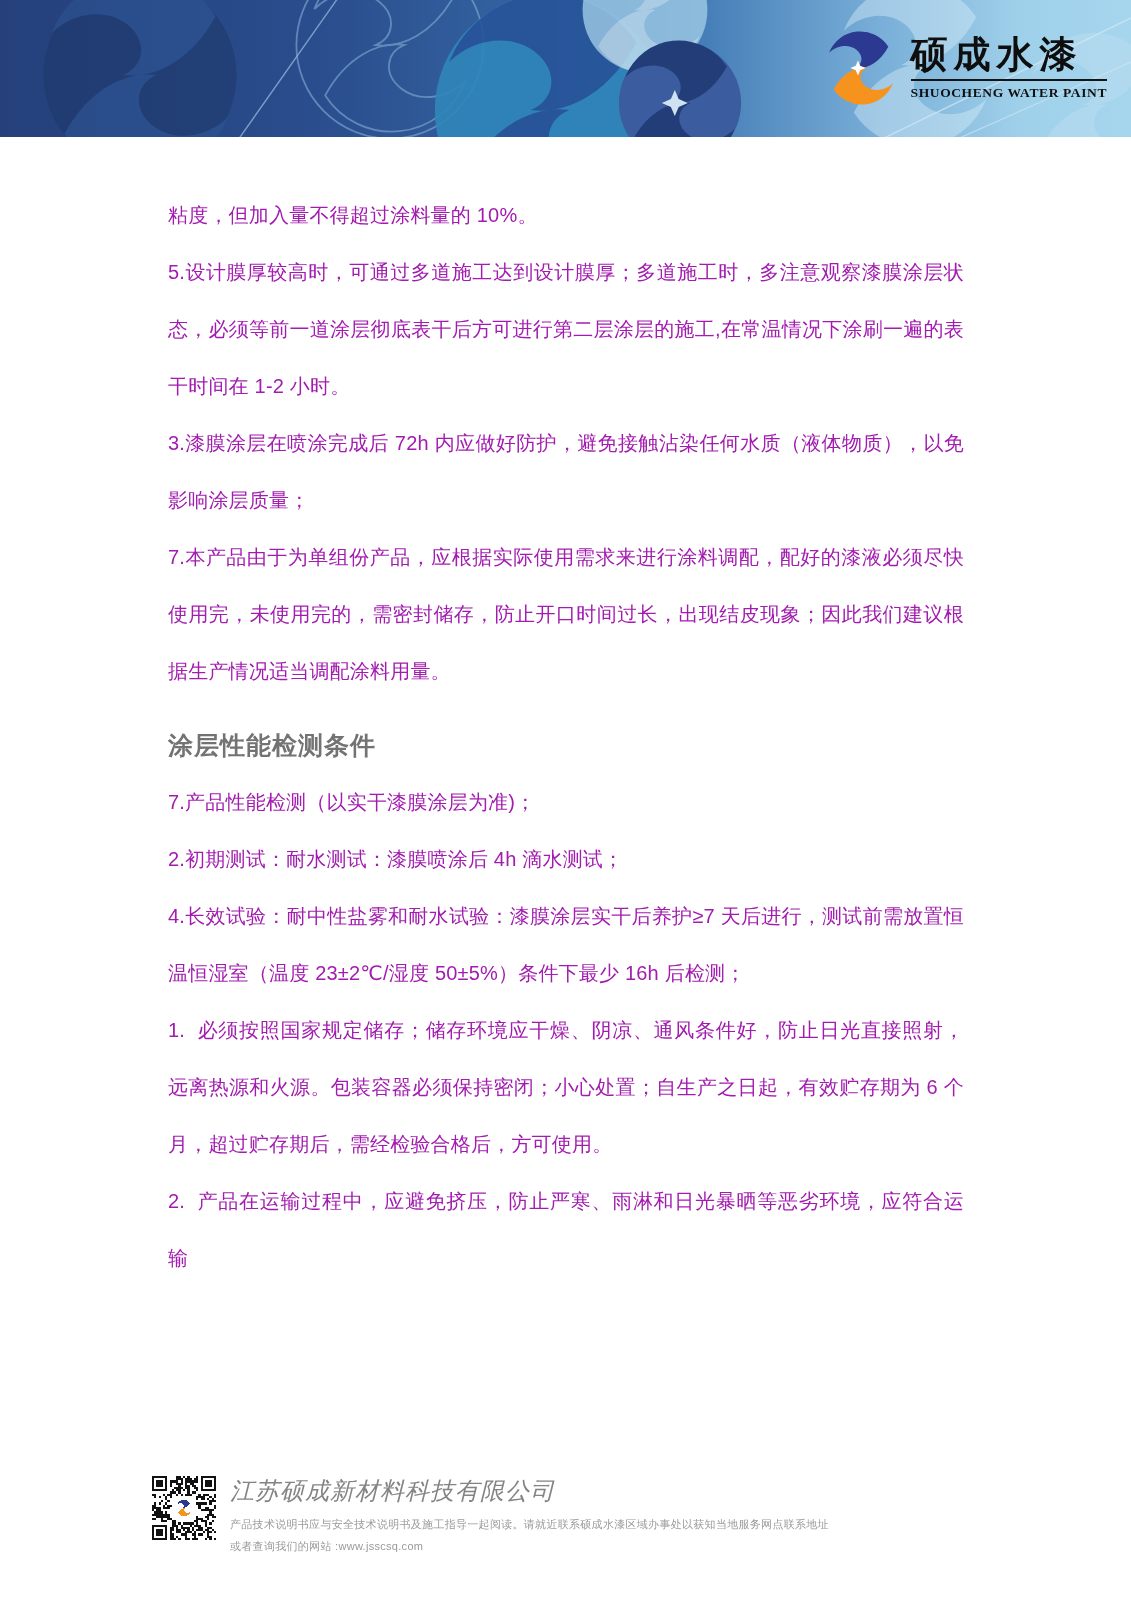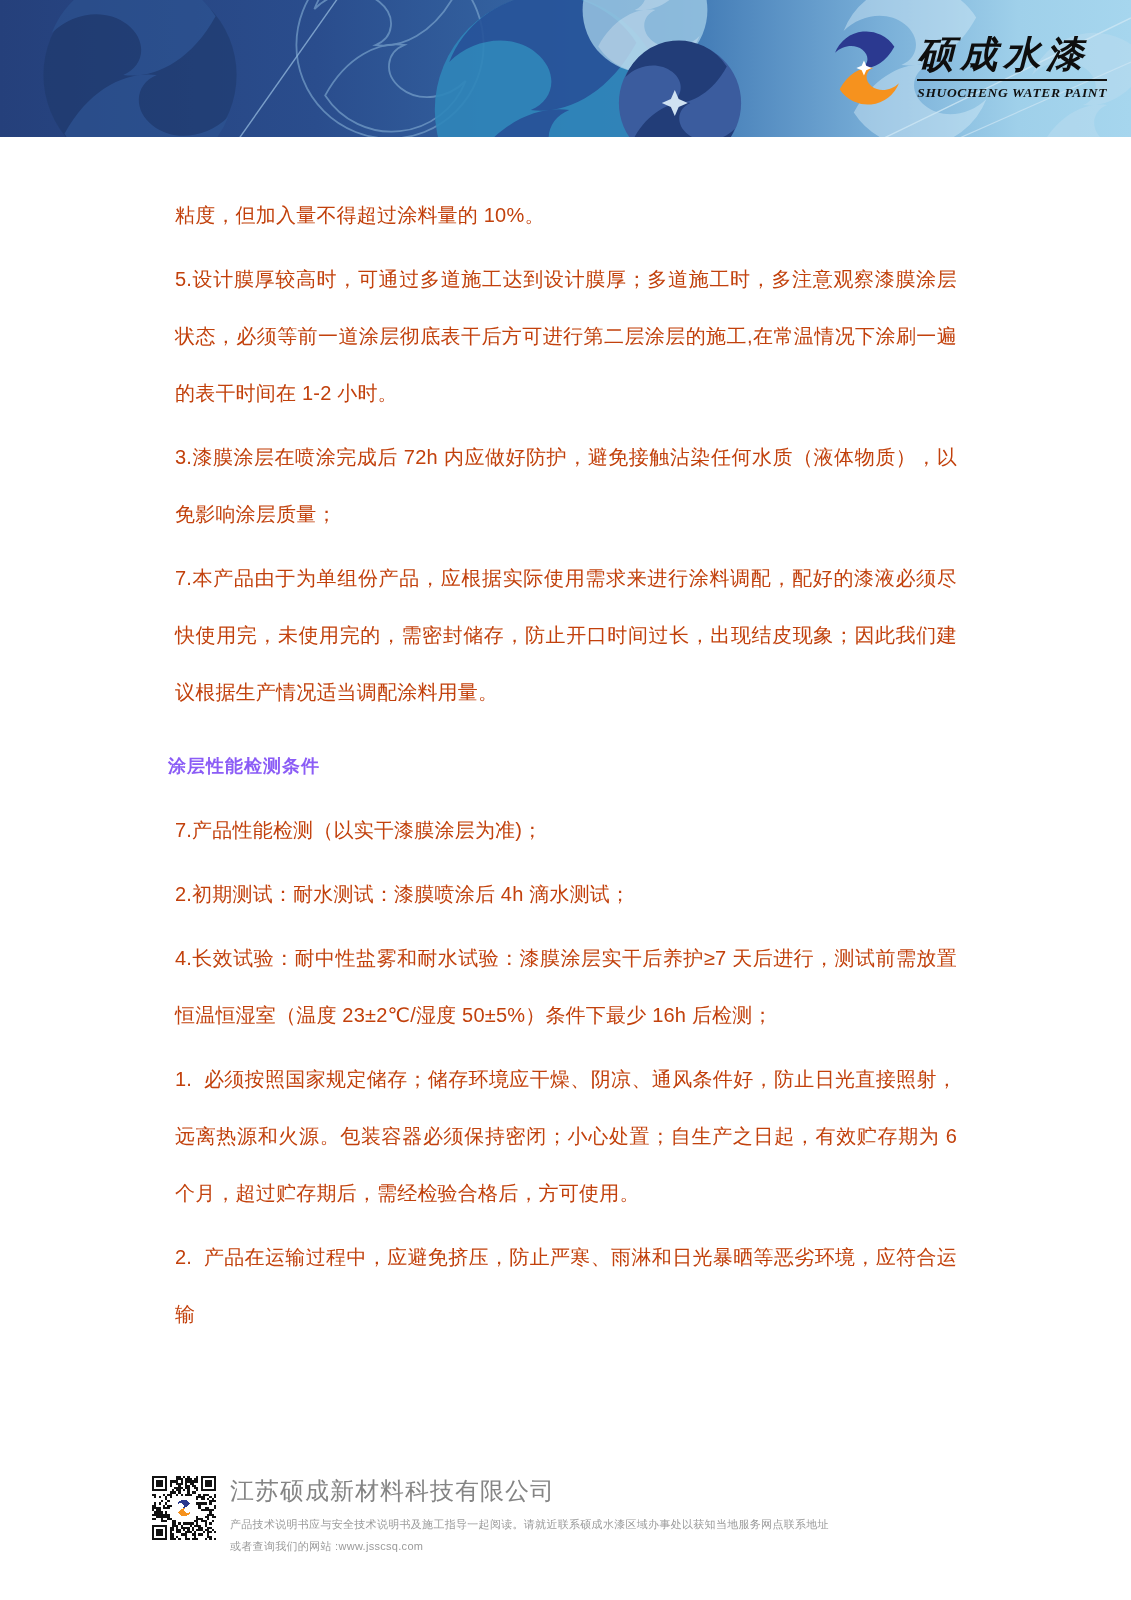--- a/index.html
+++ b/index.html
@@ -18,21 +18,21 @@
     width: 1131px; height: 137px;
     background: linear-gradient(90deg,
       #25407b 0%, #2a4d8d 28%, #33619f 45%,
       #3e77b3 60%, #79afd8 78%, #9fd0ea 90%, #a6d6ee 100%);
     overflow: hidden;
   }
   .header .watermarks { position: absolute; top: 0; left: 0; }
 
   .logo {
     position: absolute; top: 30px; right: 24px;
-    display: flex; align-items: center; gap: 12px; font-style: italic;
+    display: flex; align-items: center; gap: 12px;
   }
   .logo-mark { width: 76px; height: 76px; }
   .logo-text { display: flex; flex-direction: column; }
   .logo-cn {
     font-family: "Liberation Serif", "DejaVu Serif", serif;
     font-size: 37px; font-weight: bold; color: #0e0e0e;
     letter-spacing: 6px; white-space: nowrap; line-height: 1.1;
   }
   .logo-divider { height: 2px; background: #141414; margin: 3px 0 4px 0; }
   .logo-en {
@@ -40,49 +40,50 @@
     font-size: 13.5px; font-weight: bold; color: #101010;
     letter-spacing: 0.6px; white-space: nowrap; text-align: right;
   }
 
   
   .main {
     position: absolute; top: 137px; left: 168px;
     width: 796px;
   }
   .main p {
-    margin: 7px;
+    margin: 0;
     font-size: 20px;
     line-height: 57px;
-    color: #c2410c;
+    color: #a21caf;
     text-align: justify;
     letter-spacing: 0.2px;
   }
   .main p.first { margin-top: 50px; }
   .main h2 {
     margin: 17px 0 0 0;
-    font-size: 18px;
+    font-size: 25px;
     line-height: 57px;
     font-weight: bold;
-    color: #8b5cf6;
+    color: #737373;
     letter-spacing: 1px;
   }
 
   
   .footer {
     position: absolute; left: 152px; top: 1476px;
     width: 960px;
     display: flex; gap: 14px; align-items: flex-start;
   }
   .qr { width: 64px; height: 64px; flex: 0 0 auto; }
   .footer-text { padding-top: 0; }
   .company {
     margin: 0 0 7px 0;
     font-size: 24px; color: #848484; line-height: 1.25;
     letter-spacing: 1px;
+    font-style: italic;
   }
   .note {
     margin: 0;
     font-size: 11px; color: #9a9a9a; line-height: 22px;
     letter-spacing: 0.3px;
   }
 </style>
 </head>
 <body>
 

